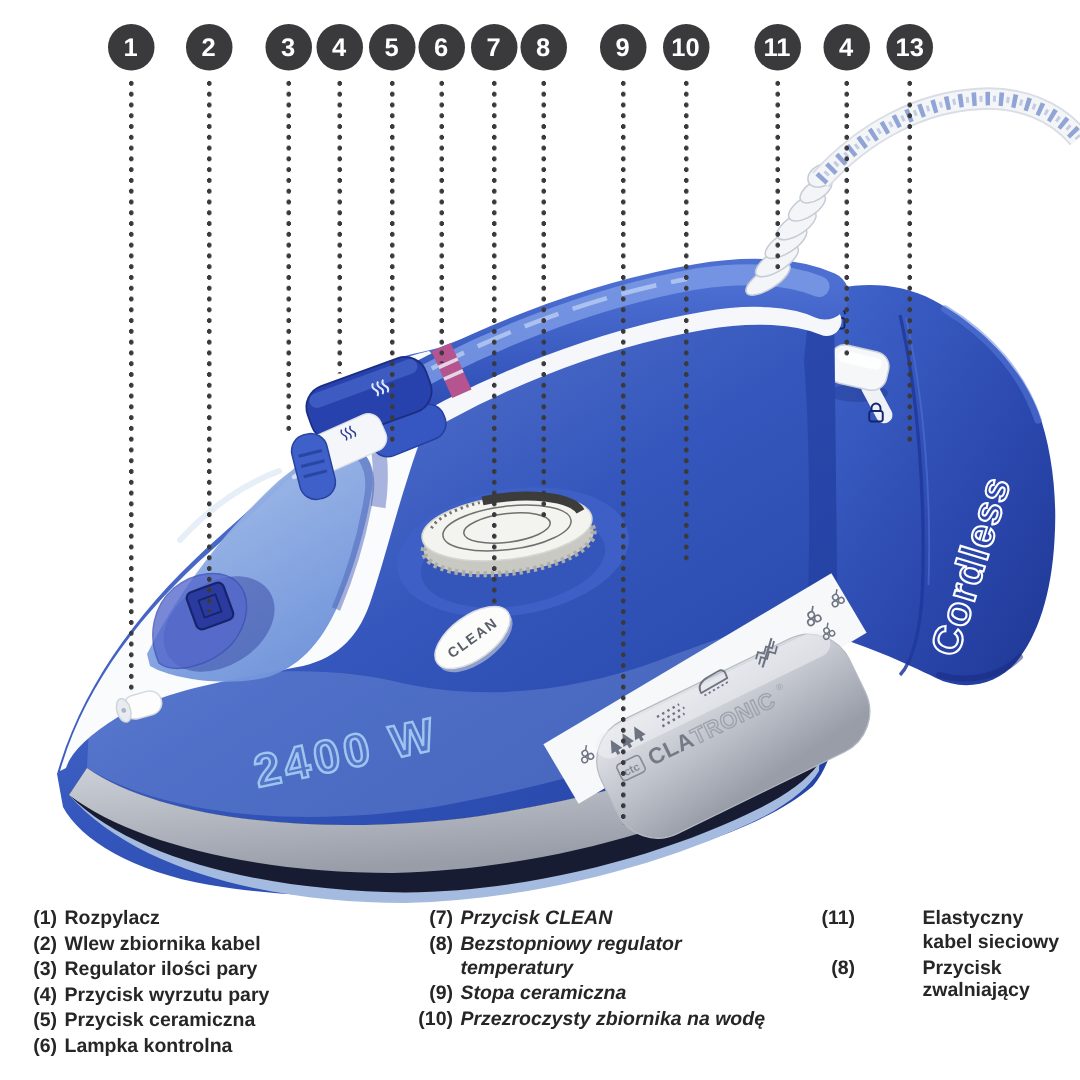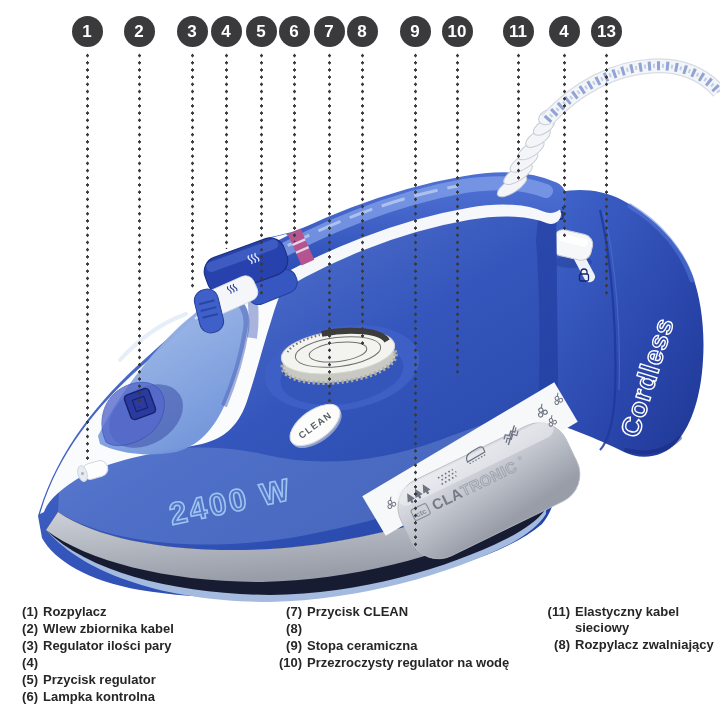--- a/index.html
+++ b/index.html
@@ -17,22 +17,22 @@
   .lcol{position:absolute;top:604px;}
   .lcol1{left:14px;width:232px;}
   .lcol2{left:272px;width:248px;}
   .lcol3{left:534px;width:184px;}
   .lrow{display:flex;font-size:13px;font-weight:600;line-height:15.5px;margin-bottom:1.5px;}
   .lnum{flex:0 0 auto;text-align:right;margin-right:5px;}
   .lcol1 .lnum{width:24px;}
   .lcol2 .lnum{width:30px;}
   .lcol3 .lnum{width:36px;}
   .llab{display:block;}
-  .lcol2 .llab{max-width:212px;}
-  .lcol3 .llab{max-width:140px;}
+  .lcol2 .llab{max-width:212px;font-style:italic;}
+  .lcol3 .llab{max-width:140px;margin-left:40px;}
 </style>
 </head>
 <body>
 
 <div class="stage">
 
 <svg class="iron" width="720" height="720" viewBox="0 0 720 720">
   <defs>
     <linearGradient id="bodyBlue" x1="0" y1="0" x2="0.8" y2="1">
       <stop offset="0" stop-color="#6b8ada"></stop>
@@ -331,52 +331,54 @@
         <div class="lrow">
           <span class="lnum">(2)</span>
           <span class="llab">Wlew zbiornika kabel</span>
         </div>
         <div class="lrow">
           <span class="lnum">(3)</span>
           <span class="llab">Regulator ilości pary</span>
         </div>
         <div class="lrow">
           <span class="lnum">(4)</span>
+          <span class="llab">Przycisk wyrzutu pary</span>
         </div>
         <div class="lrow">
           <span class="lnum">(5)</span>
-          <span class="llab">Przycisk regulator</span>
+          <span class="llab">Przycisk ceramiczna</span>
         </div>
         <div class="lrow">
           <span class="lnum">(6)</span>
           <span class="llab">Lampka kontrolna</span>
         </div>
       </div>
       <div class="lcol lcol2">
         <div class="lrow">
           <span class="lnum">(7)</span>
           <span class="llab">Przycisk CLEAN</span>
         </div>
         <div class="lrow">
           <span class="lnum">(8)</span>
+          <span class="llab">Bezstopniowy regulator temperatury</span>
         </div>
         <div class="lrow">
           <span class="lnum">(9)</span>
           <span class="llab">Stopa ceramiczna</span>
         </div>
         <div class="lrow">
           <span class="lnum">(10)</span>
-          <span class="llab">Przezroczysty regulator na wodę</span>
+          <span class="llab">Przezroczysty zbiornika na wodę</span>
         </div>
       </div>
       <div class="lcol lcol3">
         <div class="lrow">
           <span class="lnum">(11)</span>
           <span class="llab">Elastyczny kabel sieciowy</span>
         </div>
         <div class="lrow">
           <span class="lnum">(8)</span>
-          <span class="llab">Rozpylacz zwalniający</span>
+          <span class="llab">Przycisk zwalniający</span>
         </div>
       </div>
     </div>
 
 </div>
 
 </body></html>

